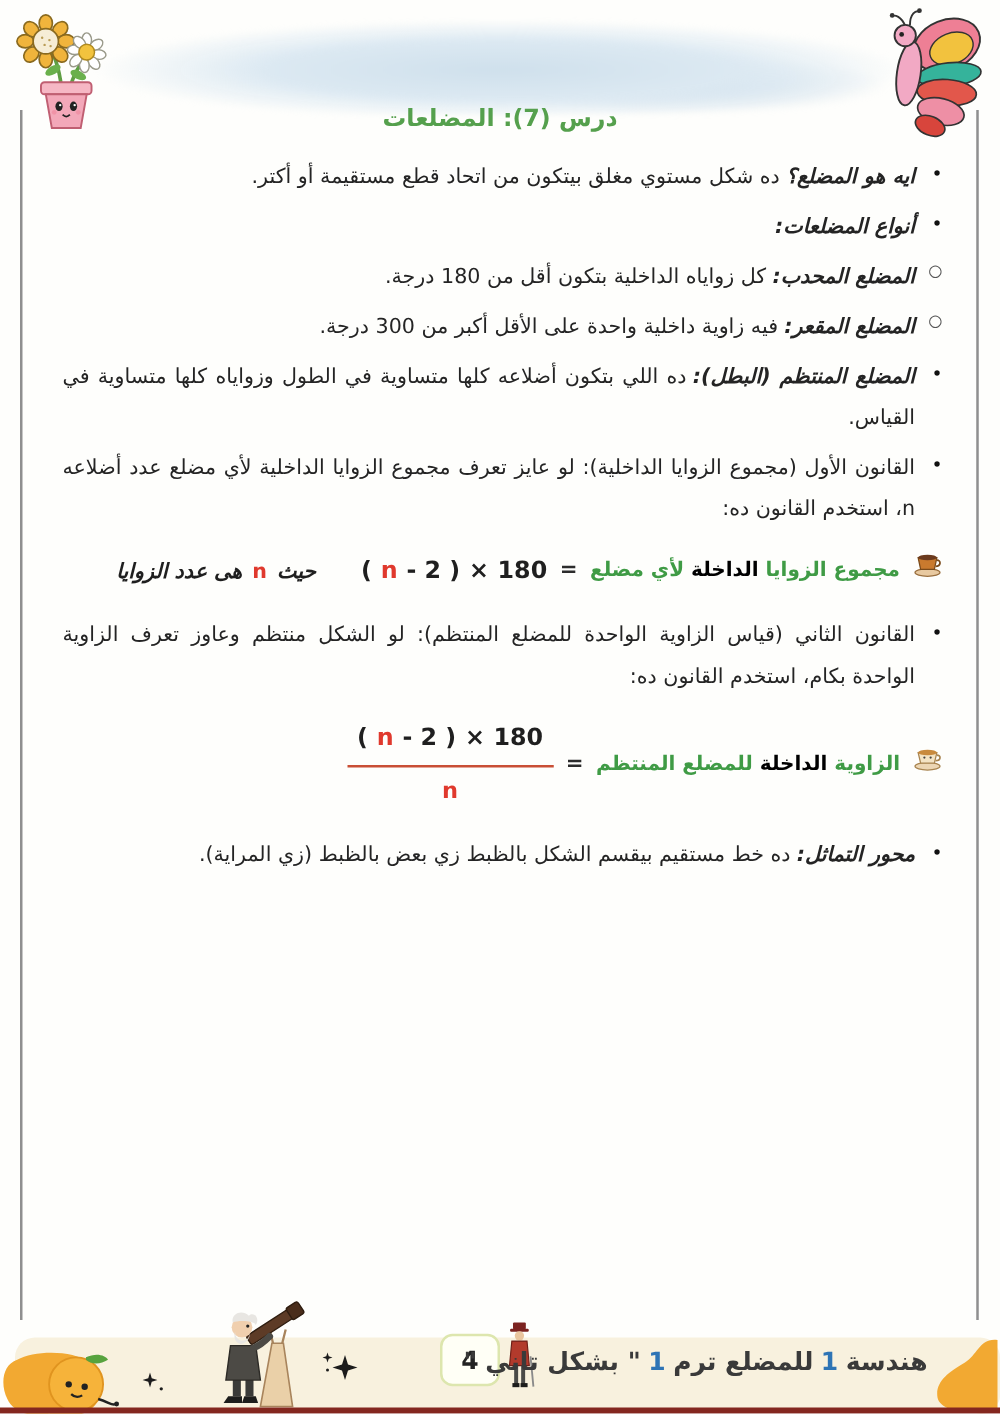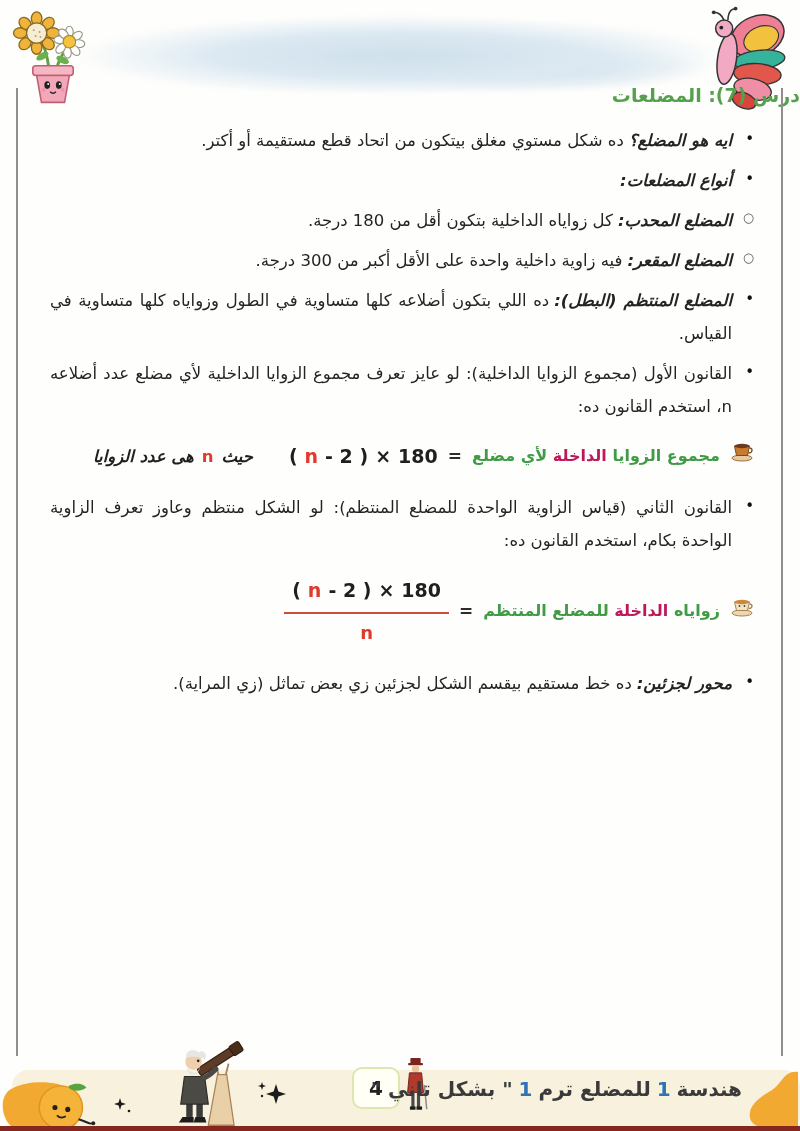--- a/index.html
+++ b/index.html
@@ -14,21 +14,21 @@
     position:absolute; top:6px; left:0; width:800px; height:86px;
     background:
       radial-gradient(ellipse 52% 60% at 50% 58%, #cfe0ec 0%, #dce9f2 45%, rgba(255,255,255,0) 78%),
       radial-gradient(ellipse 30% 40% at 68% 72%, #c6d9e8 0%, rgba(255,255,255,0) 70%);
     filter: blur(2px);
   }
   .flowerpot { position:absolute; top:8px; left:4px; }
   .butterfly { position:absolute; top:0px; left:698px; }
   .page-title {
     position:absolute; top:84px; left:0; width:800px;
-    font-size:19px; font-weight:bold; color:#55a04d;
+    text-align:center; font-size:19px; font-weight:bold; color:#55a04d;
     direction:rtl;
   }
   .side-line { position:absolute; width:2px; background:#8f8f8f; top:88px; height:968px; }
   .side-line.left  { left:16px; }
   .side-line.right { left:781px; }
 
   
   .content {
     position:absolute; top:124px; right:42px; left:50px;
     direction:rtl; color:#242424; font-size:16.5px; line-height:2.0;
@@ -41,21 +41,21 @@
   .content b { font-weight:bold;font-style:italic; }
   .content b.gap { margin-left:5px; }
 
   
   .formula {
     display:flex; direction:rtl; align-items:center; gap:10px;
     font-weight:bold; margin:14px 0 16px 0; justify-content:flex-start;
     padding-right:4px;
   }
   .f-label { color:#3f9b45; font-size:16px; white-space:nowrap; }
-  .f-label .red { color:#be185d; }
+  .f-label .red { color:#000000; }
   .f-eq { color:#2c2c2c; font-size:17px; }
   .math { direction:ltr; display:flex; gap:7px; color:#1f1f1f; font-size:19px; white-space:nowrap; }
   .math .red { color:#e0392d; }
   .where { direction:rtl; display:flex; gap:8px; font-style:italic; font-size:16.5px;
            color:#1f1f1f; margin-right:26px; white-space:nowrap; }
   .where .red { color:#e0392d; font-style:normal; }
   .frac { direction:ltr; display:inline-flex; flex-direction:column; align-items:center; }
   .frac .num { display:flex; gap:7px; padding:0 8px 3px; border-bottom:2px solid #c94f35;
                color:#1f1f1f; font-size:19px; }
   .frac .num .red { color:#e0392d; }
@@ -232,37 +232,37 @@
       <span>
         <svg width="24" height="21" viewBox="0 0 24 21">
           <ellipse cx="12" cy="17" rx="10" ry="3" fill="#ecd6b4" stroke="#a88450" stroke-width="1"></ellipse>
           <path d="M4.5 6 L19.5 6 L17.5 14.5 L6.5 14.5 Z" fill="#f3e3c4" stroke="#a88450" stroke-width="1"></path>
           <ellipse cx="12" cy="6" rx="7.5" ry="2.2" fill="#c88a3e"></ellipse>
           <circle cx="9.5" cy="10" r="0.9" fill="#444"></circle>
             <circle cx="14.5" cy="10" r="0.9" fill="#444"></circle>
           <path d="M19.5 8 C23 8 23 12.5 18.5 12.5" fill="none" stroke="#a88450" stroke-width="1.4"></path>
         </svg>
       </span>
-      <span class="f-label"><span>زواياه</span> <span class="red">الداخلة</span> <span>للمضلع المنتظم</span></span>
+      <span class="f-label"><span>الزاوية</span> <span class="red">الداخلة</span> <span>للمضلع المنتظم</span></span>
       <span class="f-eq">=</span>
       <span class="frac">
         <span class="num">
           <span>(</span>
             <span class="red">n</span>
             <span>- 2 )</span>
             <span>×</span>
             <span>180</span>
         </span>
         <span class="den">n</span>
       </span>
     </div>
 
     <p class="li">
       <span class="marker">•</span>
-      <b class="gap">محور لجزئين:</b><span>ده خط مستقيم بيقسم الشكل لجزئين زي بعض تماثل (زي المراية).</span>
+      <b class="gap">محور التماثل:</b><span>ده خط مستقيم بيقسم الشكل بالظبط زي بعض بالظبط (زي المراية).</span>
     </p>
 
 
   </div>
 
   <div class="footer-band"></div>
 
   <span class="mango">
     <svg width="108" height="55" viewBox="0 0 110 56">
       <path d="M14 10 C2 14 0 30 6 42 C10 52 26 58 40 54 C54 58 72 56 78 46 C86 36 82 20 72 12 C60 2 28 2 14 10 Z" fill="#f2a932"></path>

